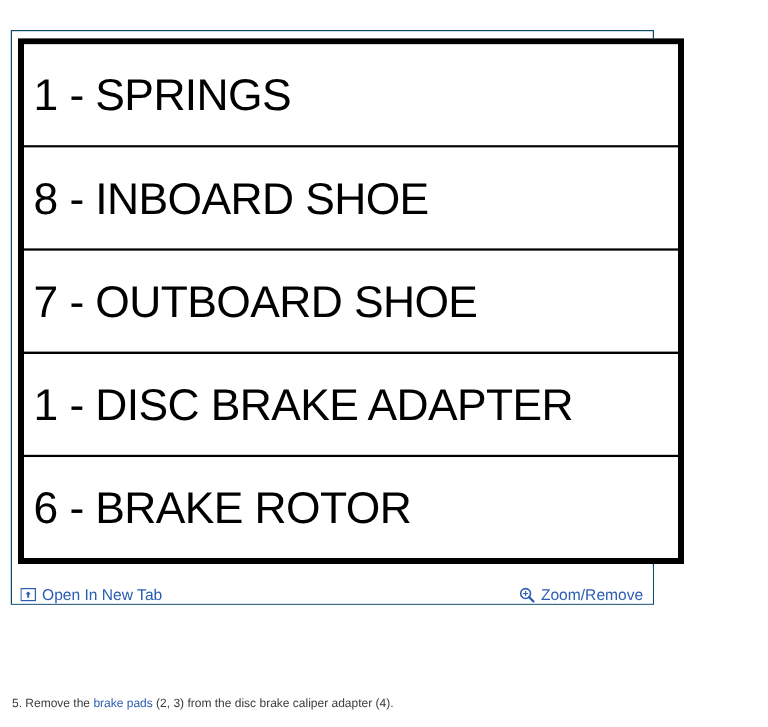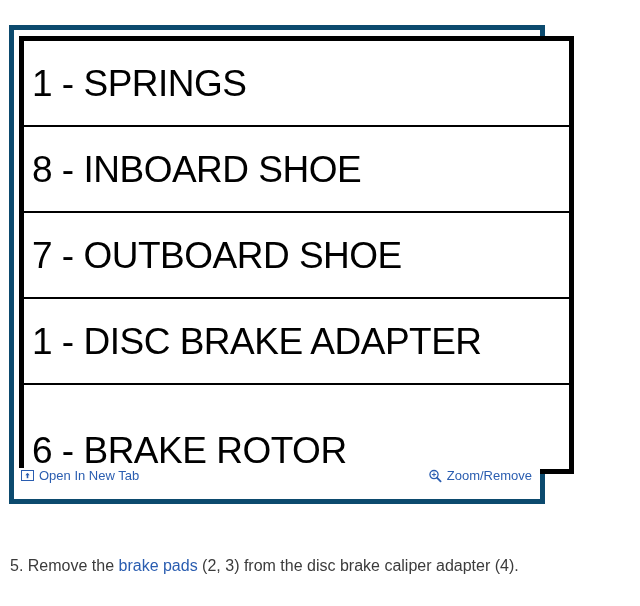--- a/index.html
+++ b/index.html
@@ -16,21 +16,21 @@
   }
 
   
   #viewer {
     position: absolute;
     left: 9px;
     top: 25px;
     width: 536px;
     height: 479px;
     box-sizing: border-box;
-    border: 5px solid #0c4a6e;
+    border: 1px solid #0c4a6e;
     background: #ffffff;
   }
 
   
   #legend-figure {
     position: absolute;
     left: 5px;
     top: 6px;
     width: 555px;
     height: 438px;
@@ -49,42 +49,41 @@
     min-height: 0;
     border-bottom: 2px solid #000000;
     display: flex;
     align-items: center;
     padding-left: 8px;
     box-sizing: border-box;
     background: #ffffff;
   }
   .legend-row:last-child {
     border-bottom: none;
-    align-items: flex-end;
   }
   .legend-text {
     font-family: "Liberation Sans", sans-serif;
     font-size: 37px;
     line-height: 1;
     color: #000000;
     letter-spacing: -0.5px;
     white-space: nowrap;
     font-weight: 400;
   }
 
   
   #viewer-toolbar {
     position: absolute;
     left: 0;
     bottom: 0;
     width: 100%;
     height: 31px;
     box-sizing: border-box;
     display: flex;
-    align-items: flex-start;
+    align-items: flex-end;
     justify-content: space-between;
     padding: 0 8px 0 7px;
     background: #ffffff;
   }
   .toolbar-action {
     display: inline-flex;
     align-items: center;
     gap: 5px;
     color: #2a5db0;
     font-size: 13px;
@@ -93,23 +92,23 @@
     text-decoration: none;
     white-space: nowrap;
   }
   .toolbar-action .label { color: #2a5db0; }
   .ticon { display: inline-block; line-height: 0; }
 
   
   #caption {
     position: absolute;
     left: 10px;
-    top: 539px;
+    top: 570px;
     width: 620px;
-    font-size: 16px;
+    font-size: 10px;
     line-height: 1.35;
     color: #3b3b3b;
     font-family: "Liberation Sans", sans-serif;
     white-space: nowrap;
   }
   #caption .lnk {
     color: #2a5db0;
     text-decoration: none;
     cursor: pointer;
   }

